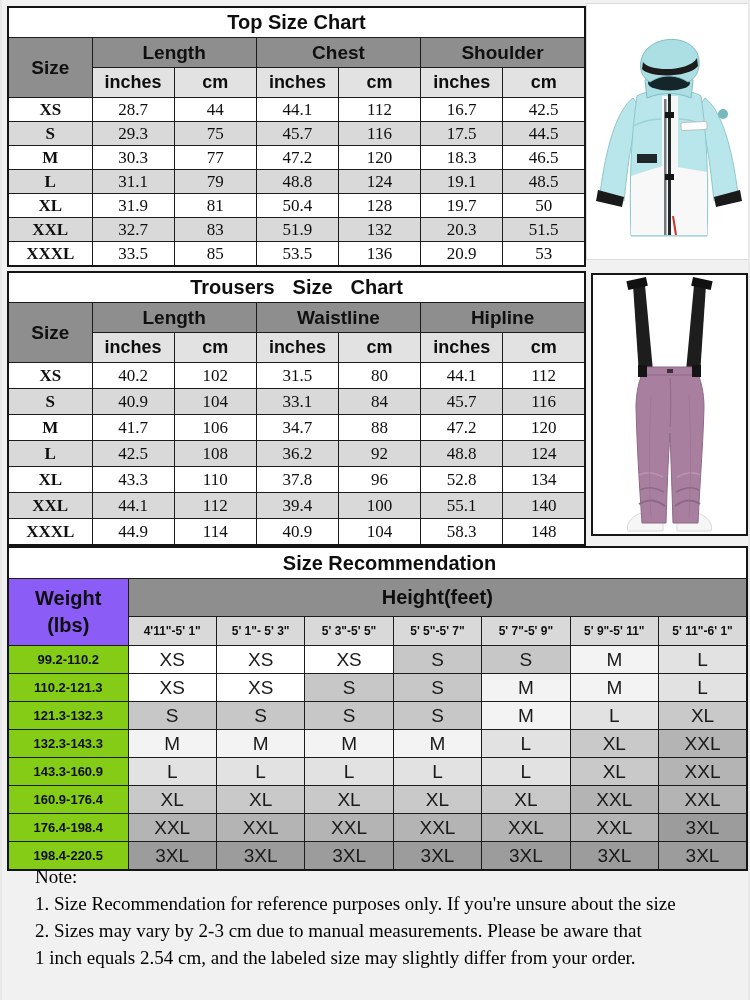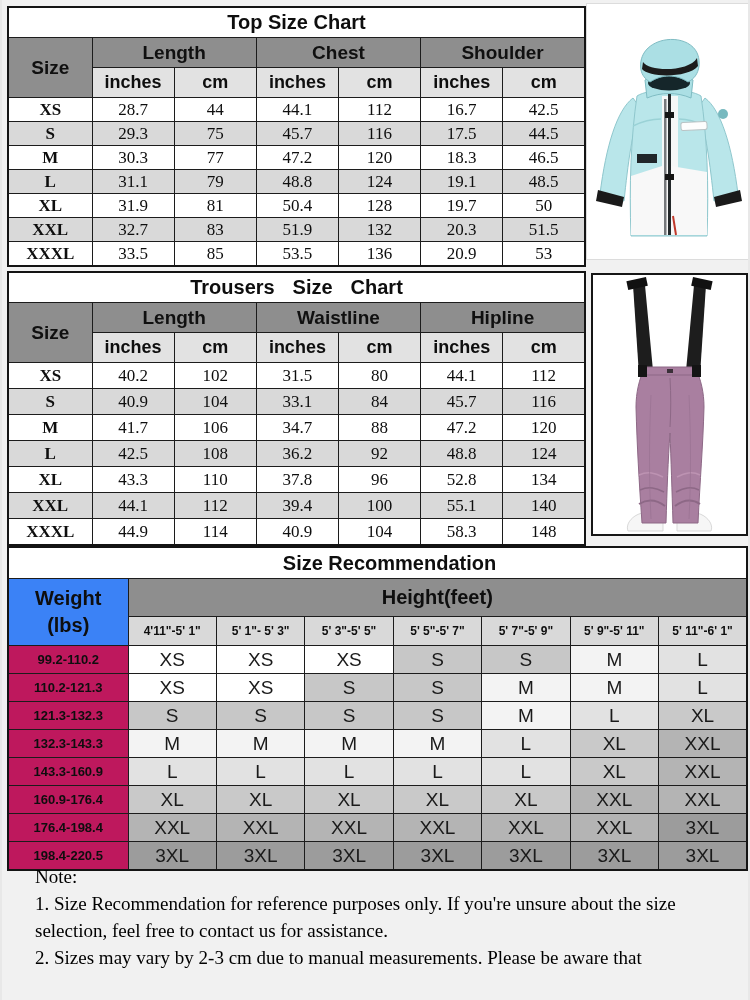--- a/index.html
+++ b/index.html
@@ -21,24 +21,24 @@
   .ttl.spread{word-spacing:0.62em;border-radius:8px;}
   .ghdr{height:29px;background:#8e8e8e;font:bold 19px "Liberation Sans",sans-serif;color:#101010;}
   .unit{height:29px;background:#e2e2e2;font:bold 18px "Liberation Sans",sans-serif;}
   .szc{font:bold 17px "Liberation Serif",serif;}
   .val{font:17px "Liberation Serif",serif;}
   #t1 tbody th,#t1 tbody td{height:23px;}
   #t2 tbody th,#t2 tbody td{height:25px;}
   #t1 tbody tr:nth-child(even),#t2 tbody tr:nth-child(even){background:#d9d9d9;}
   
   #t3 .ttl{height:30px;padding-left:24px;}
-  #t3 .whdr{background:#3b82f6;font:bold 20px "Liberation Sans",sans-serif;line-height:1.35;}
+  #t3 .whdr{background:#8b5cf6;font:bold 20px "Liberation Sans",sans-serif;line-height:1.35;}
   #t3 .hfeet{height:37px;background:#8e8e8e;font:bold 20px "Liberation Sans",sans-serif;}
   #t3 .hrange{height:28px;background:#d9d9d9;font:bold 12px "Liberation Sans",sans-serif;}
-  #t3 tbody th{height:27px;background:#be185d;font:bold 13px "Liberation Sans",sans-serif;}
+  #t3 tbody th{height:27px;background:#84cc16;font:bold 13px "Liberation Sans",sans-serif;}
   #t3 tbody td{height:27px;font:19px "Liberation Sans",sans-serif;color:#1a1a1a;}
   
   .fig{position:absolute;margin:0;background:#ffffff;}
   #jacket-fig{left:584px;top:3px;width:164px;height:255px;border:1px solid #dcdcdc;}
   #pants-fig{left:589px;top:273px;width:157px;height:263px;border:2px solid #161616;box-sizing:border-box;}
   .fig svg{display:block;width:100%;height:100%;}
   
   .note{
     position:absolute;left:33px;top:863px;width:706px;
     font:19px "Liberation Serif",serif;color:#000;line-height:27px;
@@ -398,17 +398,17 @@
           <td style="background: rgb(156, 156, 156);">3XL</td>
           <td style="background: rgb(156, 156, 156);">3XL</td>
           <td style="background: rgb(156, 156, 156);">3XL</td>
         </tr>
       </tbody>
   </table>
 
   <div class="note">
     <div>Note:</div>
     <div>1. Size Recommendation for reference purposes only. If you're unsure about the size</div>
-    <div>selection, feel free to contact us for assistance.</div>
     <div>2. Sizes may vary by 2-3 cm due to manual measurements. Please be aware that</div>
+    <div>1 inch equals 2.54 cm, and the labeled size may slightly differ from your order.</div>
   </div>
 
 </div>
 
 </body></html>

